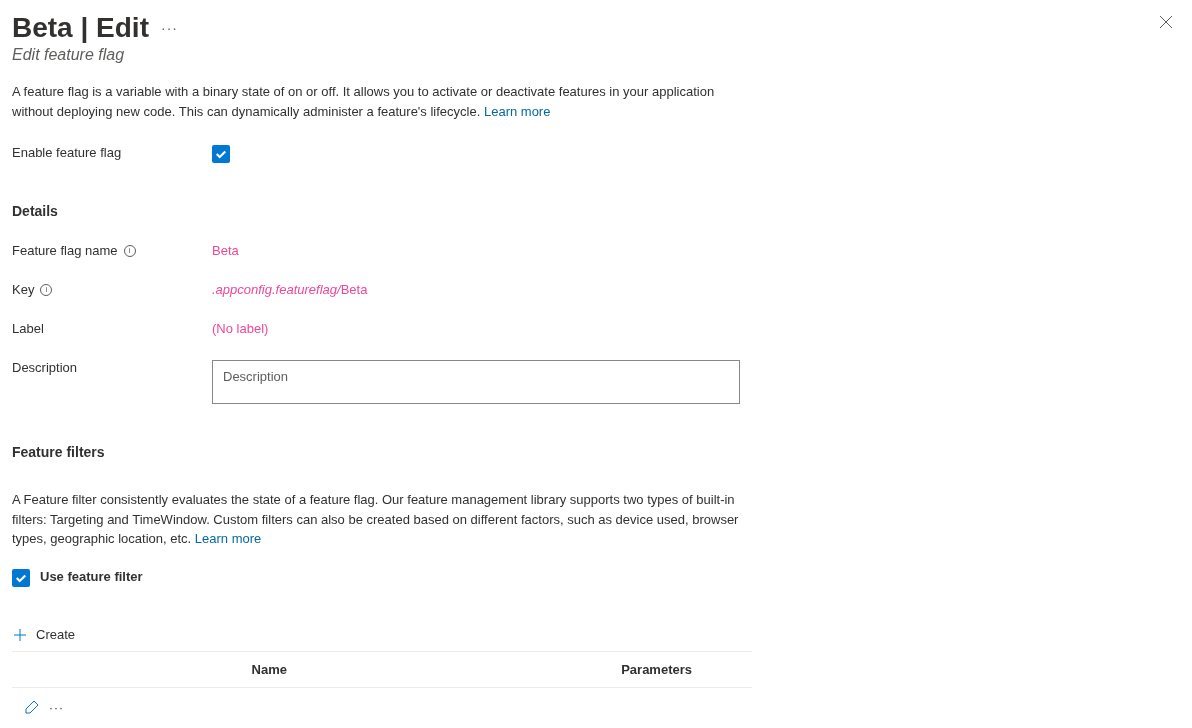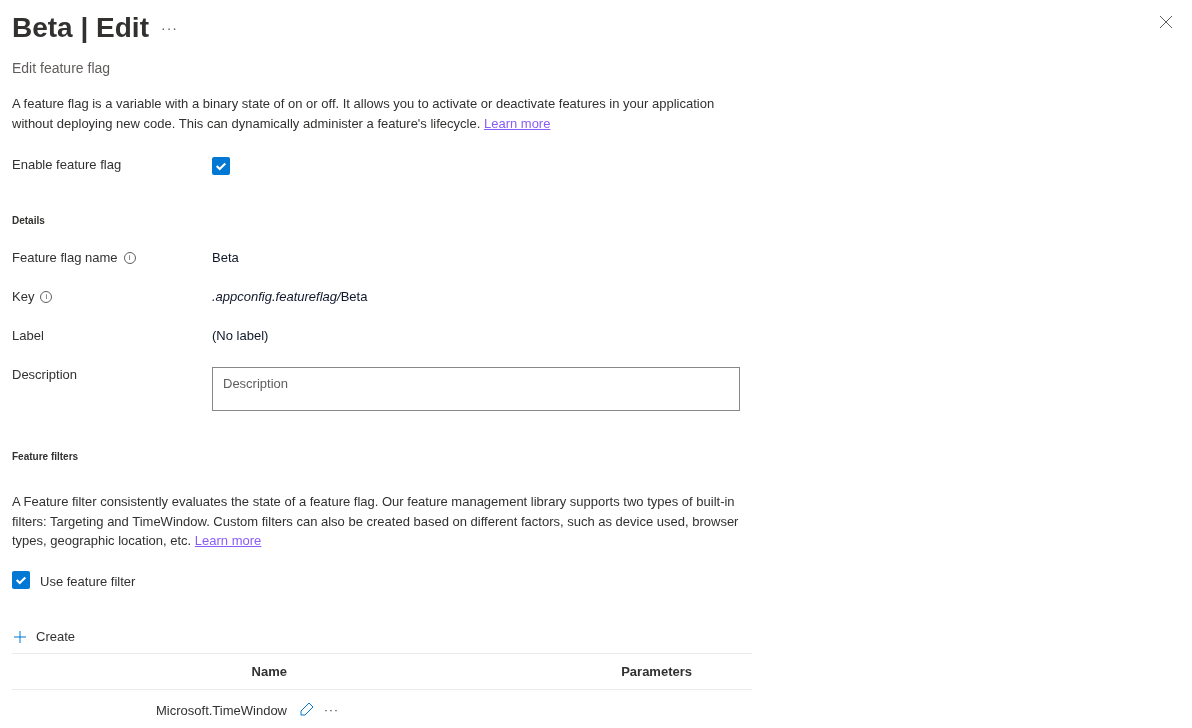--- a/index.html
+++ b/index.html
@@ -42,32 +42,32 @@
       color: #605e5c;
       font-size: 16px;
       width: 20px;
       height: 20px;
       display: flex;
       align-items: center;
       justify-content: center;
     }
     .subtitle {
       color: #605e5c;
-      font-size: 14px;
-      margin-top: 16px;
+      font-size: 16px;
+      margin-top: 2px;
+      font-style: italic;
     }
     .intro-text {
       margin-top: 18px;
       color: #323130;
       line-height: 1.5;
       max-width: 740px;
     }
     .learn-more {
-      color: #8b5cf6;
-      text-decoration: underline;
+      color: #0369a1;
       cursor: pointer;
     }
     .form-row {
       display: flex;
       align-items: flex-start;
       margin-top: 24px;
     }
     .form-label {
       width: 200px;
       color: #323130;
@@ -98,27 +98,27 @@
       cursor: pointer;
     }
     .checkbox svg {
       width: 12px;
       height: 12px;
       fill: none;
       stroke: white;
       stroke-width: 2.5;
     }
     .section-heading {
-      font-size: 10px;
+      font-size: 14px;
       font-weight: 600;
       margin-top: 40px;
       color: #323130;
     }
     .value-text {
-      color: #0f172a;
+      color: #ec4899;
     }
     .key-prefix {
       font-style: italic;
     }
     .desc-input {
       width: 528px;
       height: 44px;
       border: 1px solid #8a8886;
       padding: 8px 10px;
       font-family: inherit;
@@ -130,23 +130,24 @@
       color: #605e5c;
     }
     .filter-intro {
       margin-top: 30px;
       color: #323130;
       line-height: 1.5;
       max-width: 740px;
     }
     .use-filter-row {
       display: flex;
-      align-items: flex-end;
+      align-items: flex-start;
       gap: 10px;
       margin-top: 20px;
+      font-weight: bold;
     }
     .create-row {
       display: flex;
       align-items: center;
       gap: 8px;
       margin-top: 40px;
       cursor: pointer;
     }
     .plus-icon {
       color: #0078d4;
@@ -288,21 +289,20 @@
   <span>Create</span>
 </div>
 
 <div class="filter-table">
   <div class="table-header">
     <div class="col-name">Name</div>
     <div class="col-params">Parameters</div>
     <div class="col-actions"></div>
   </div>
   <div class="table-row">
-    <div class="col-name">Microsoft.TimeWindow</div>
     <div class="col-actions">
       <span class="edit-icon">
         <svg width="14" height="14" viewBox="0 0 14 14">
             <path d="M9 1 L13 5 L5 13 L1 13 L1 9 Z" stroke="#0078d4" stroke-width="1" fill="none"></path>
           </svg>
       </span>
       <span class="row-more">···</span>
     </div>
   </div>
 </div>

